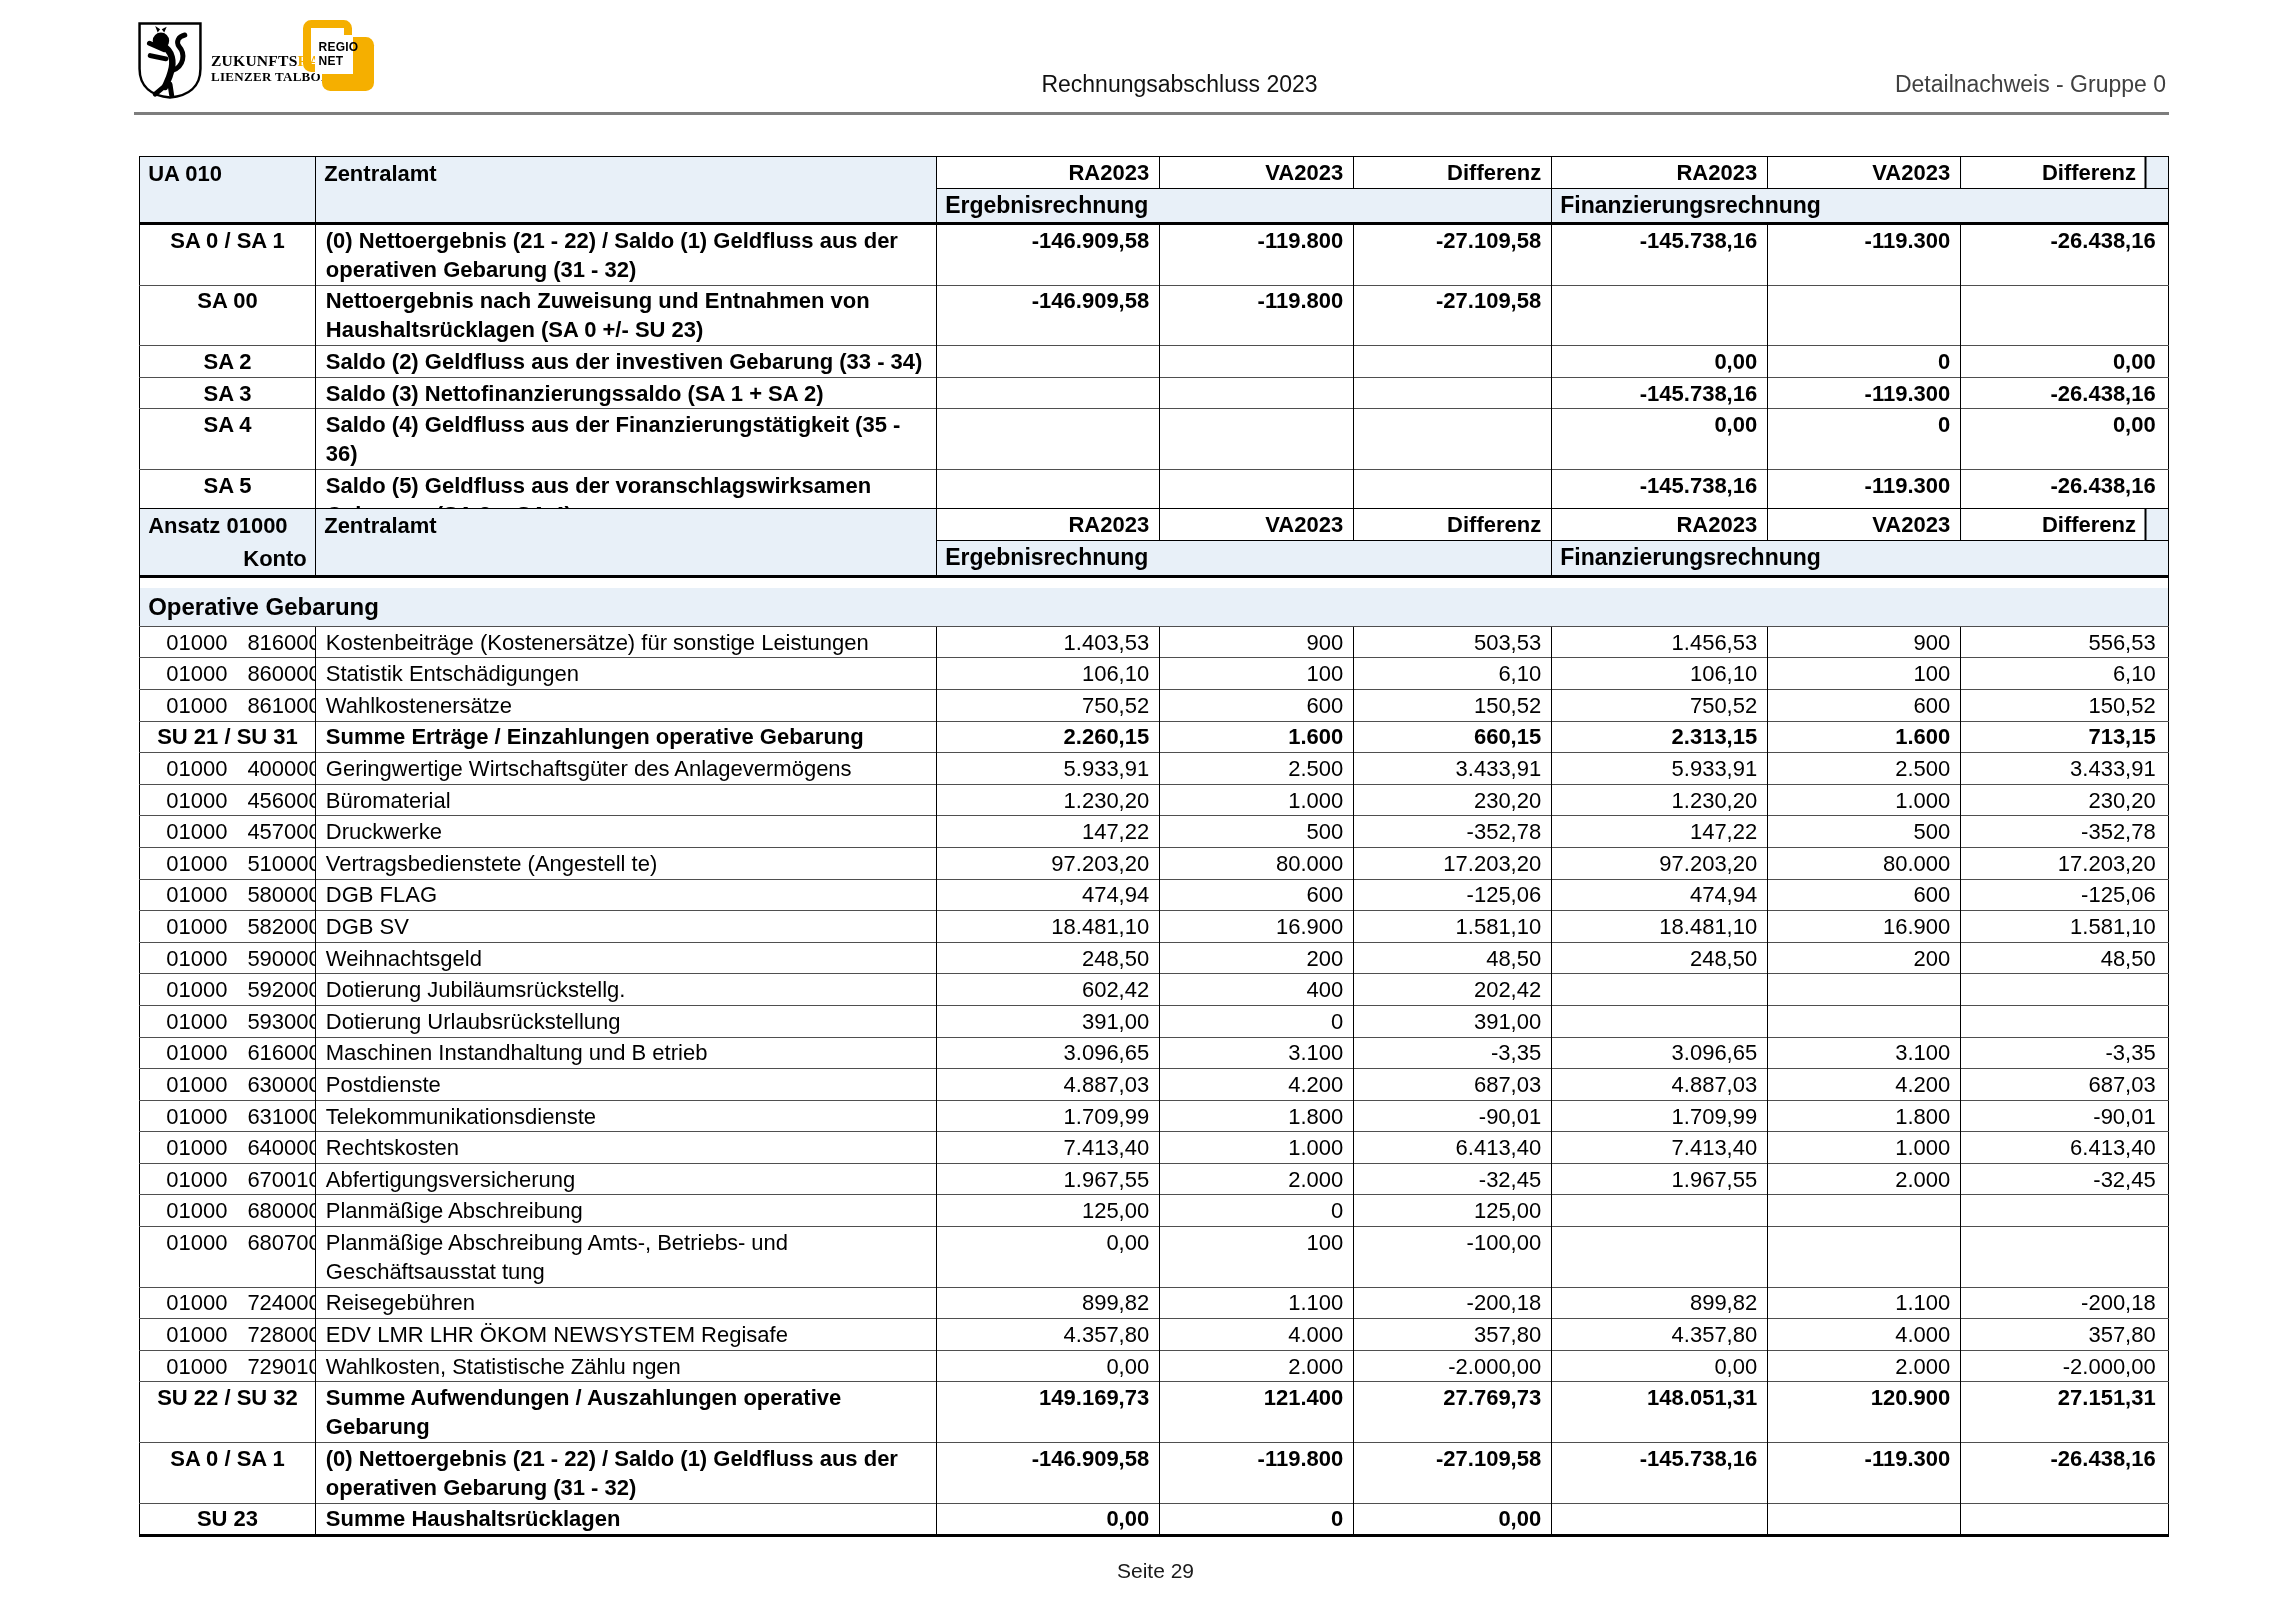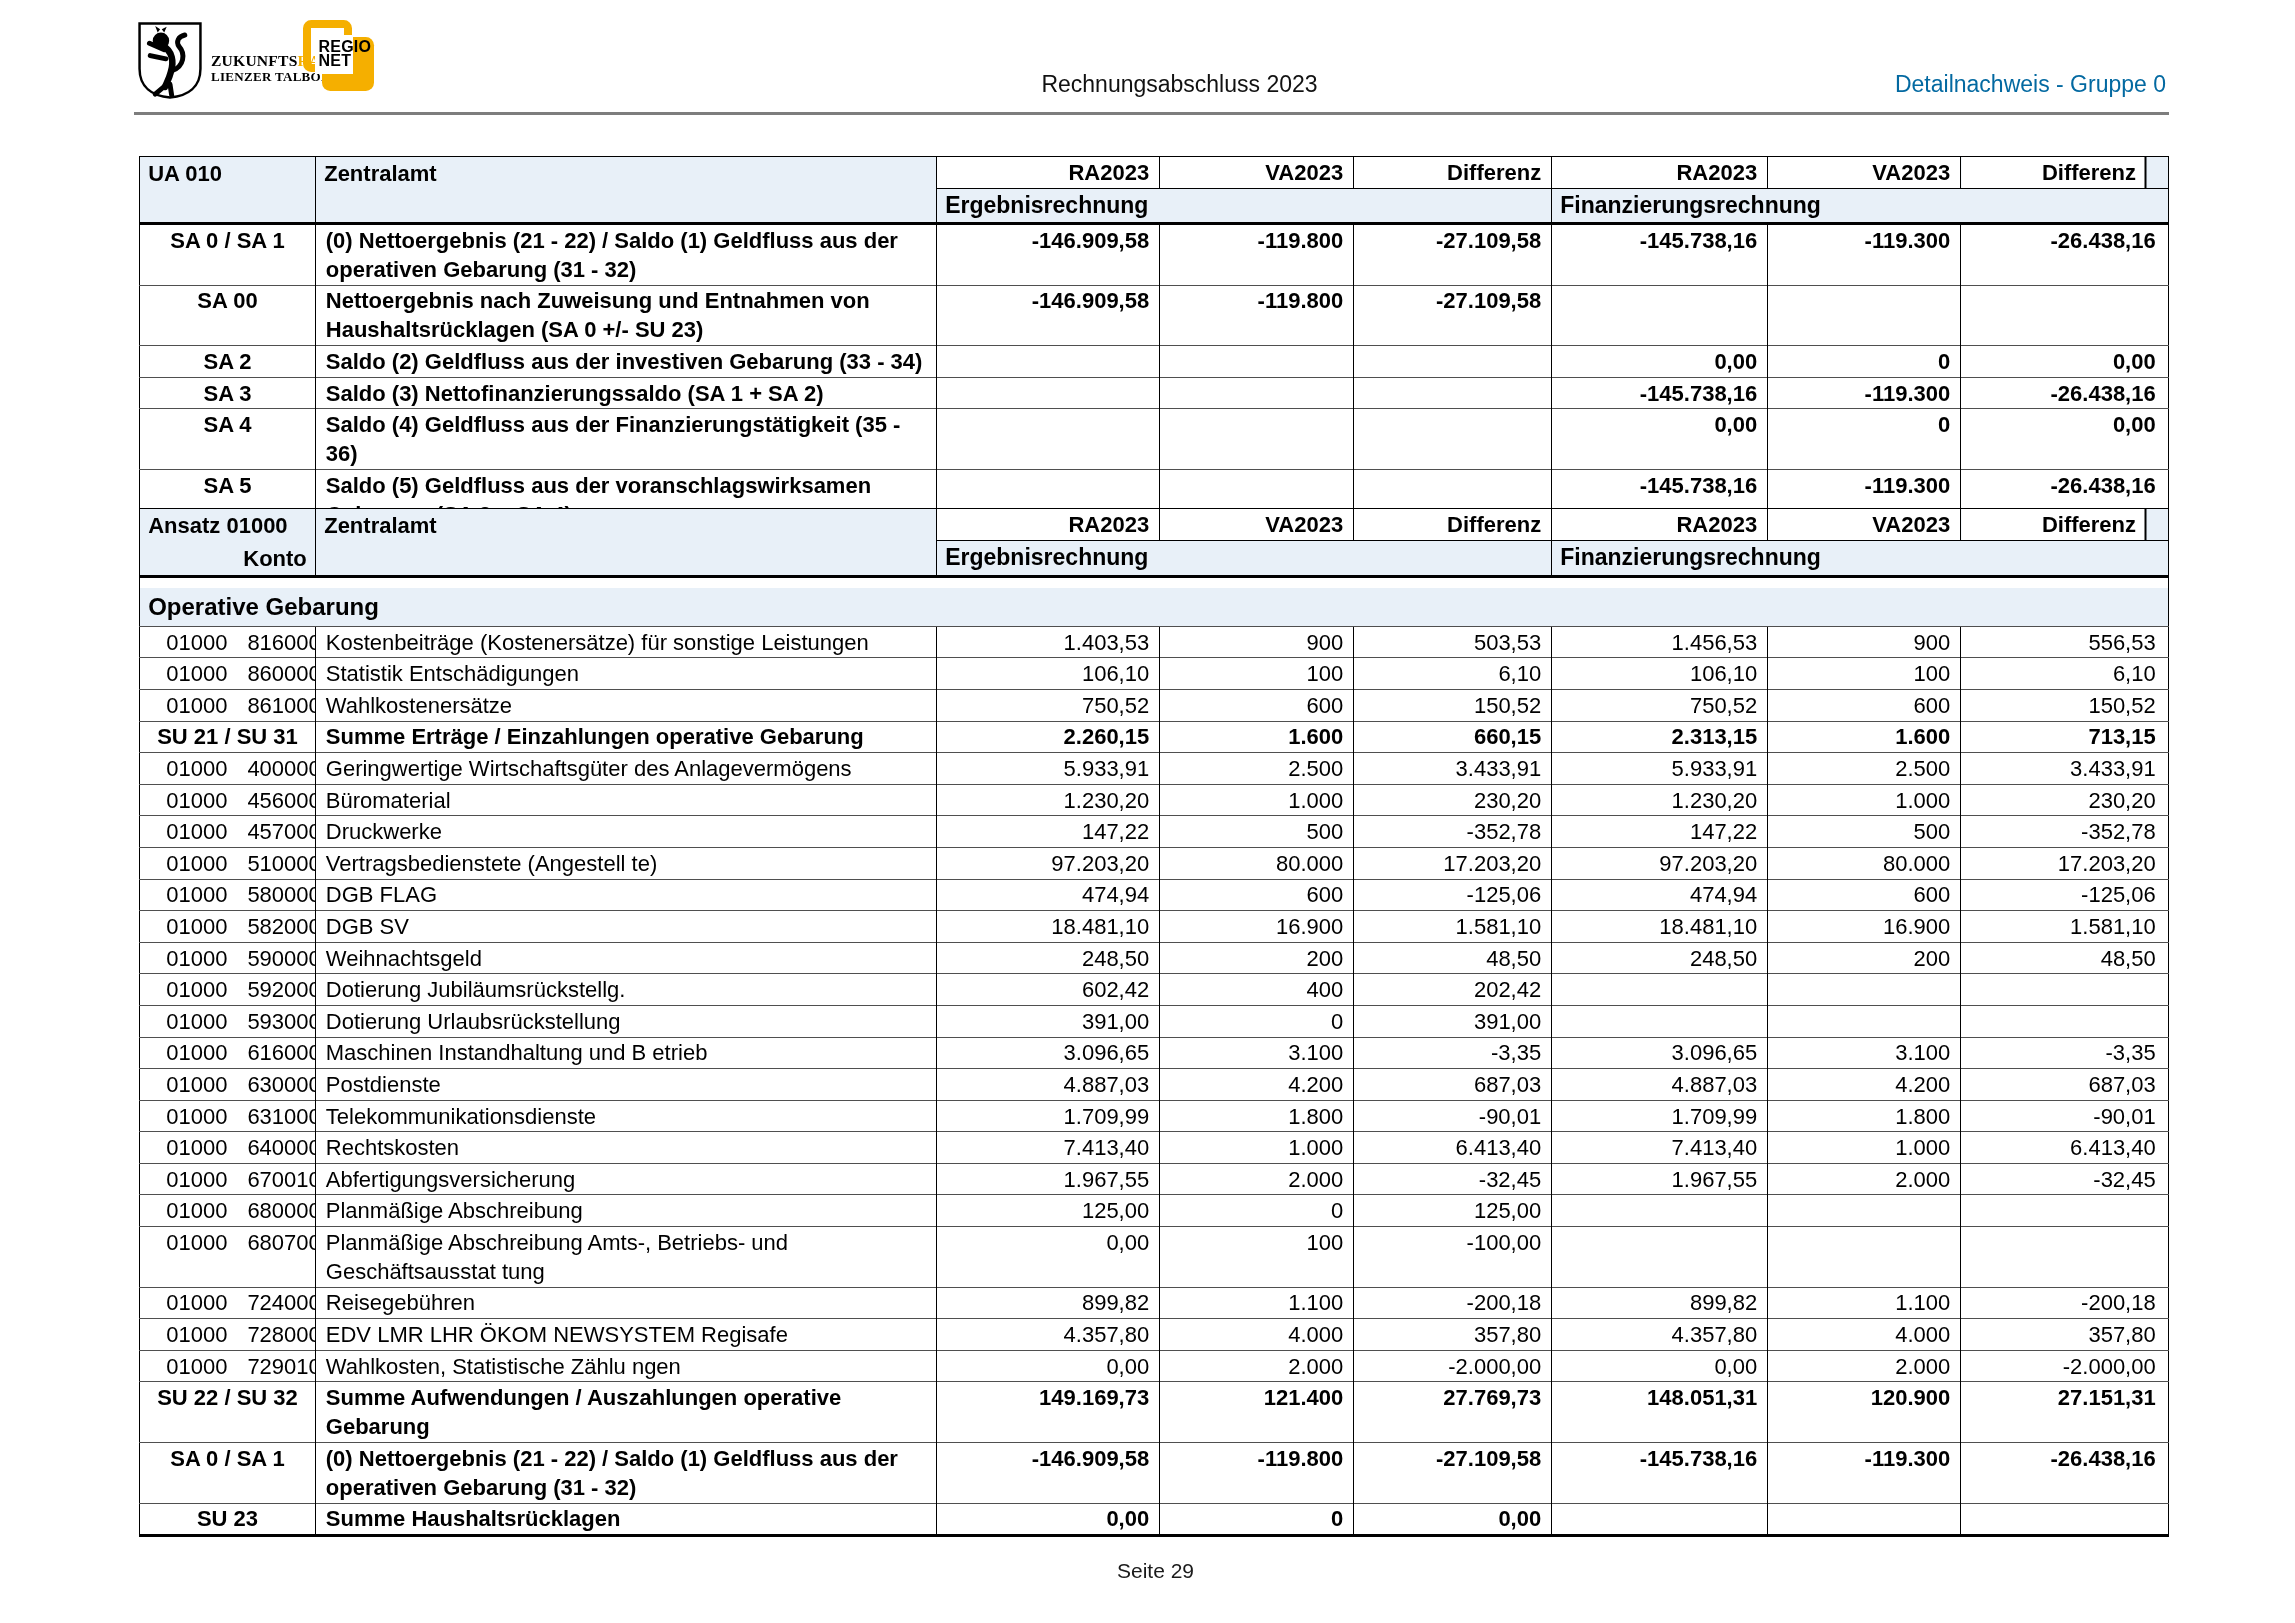--- a/index.html
+++ b/index.html
@@ -12,23 +12,23 @@
   .crest{position:absolute;left:137px;top:21px;width:66px;height:79px;}
   .brand{position:absolute;left:211px;top:50px;font-family:"Liberation Serif", serif;font-weight:700;line-height:15.6px;}
   .brand-l1{font-size:15.6px;letter-spacing:0.2px;white-space:nowrap;}
   .brand-l1 .yellow{color:#F5AF00;}
   .brand-l1 sup{font-size:8.2px;}
   .brand-l2{font-size:13px;letter-spacing:0.3px;white-space:nowrap;}
   .regionet{position:absolute;left:303px;top:19.7px;width:71px;height:71px;}
   .rn-outline{position:absolute;left:0;top:0;width:33px;height:36px;border:8.2px solid #F5AF00;border-radius:8.2px;}
   .rn-solid{position:absolute;right:0;bottom:0;width:52px;height:54px;background:#F5AF00;border-radius:8.2px;}
   .rn-text{position:absolute;left:12.3px;top:15.6px;width:38px;height:39px;background:#ffffff;
-           font-weight:700;font-size:16px;line-height:14px;padding:4.9px 0 0 3.3px;box-sizing:border-box;letter-spacing:0.2px;}
+           font-weight:700;font-size:12px;line-height:14px;padding:4.9px 0 0 3.3px;box-sizing:border-box;letter-spacing:0.2px;}
   .doc-title{position:absolute;left:0;top:71px;width:100%;text-align:center;font-size:23px;color:#111;margin-left:32px;}
-  .doc-subtitle{position:absolute;right:129px;top:71px;font-size:23px;color:#0369a1;}
+  .doc-subtitle{position:absolute;right:129px;top:71px;font-size:23px;color:#404040;}
   .header-rule{position:absolute;left:134px;top:112px;width:2035px;height:3.3px;background:#7d7d7d;}
   
   .fin-table{
     border-collapse:collapse;table-layout:fixed;width:2030px;background:#fff;
     border:1.6px solid #000;border-bottom:3.3px solid #000;
     position:absolute;left:139px;
   }
   #table1{top:156px;}
   #table2{top:508px;}
   .fin-table th,.fin-table td{font-size:22px;vertical-align:top;overflow:hidden;}

